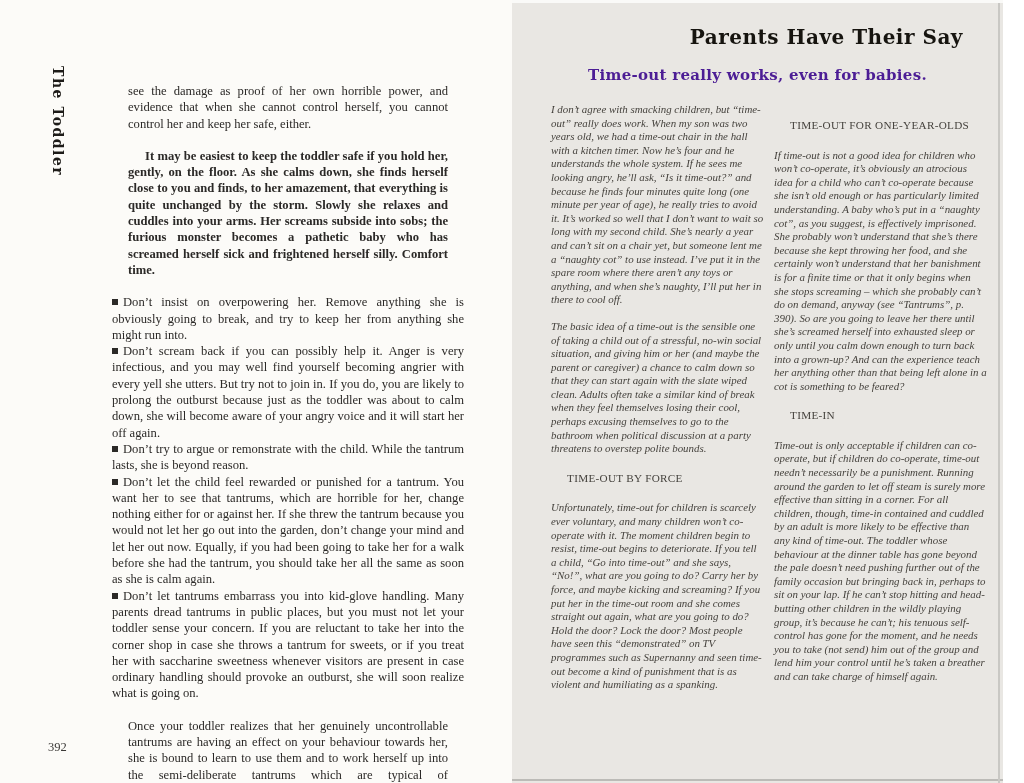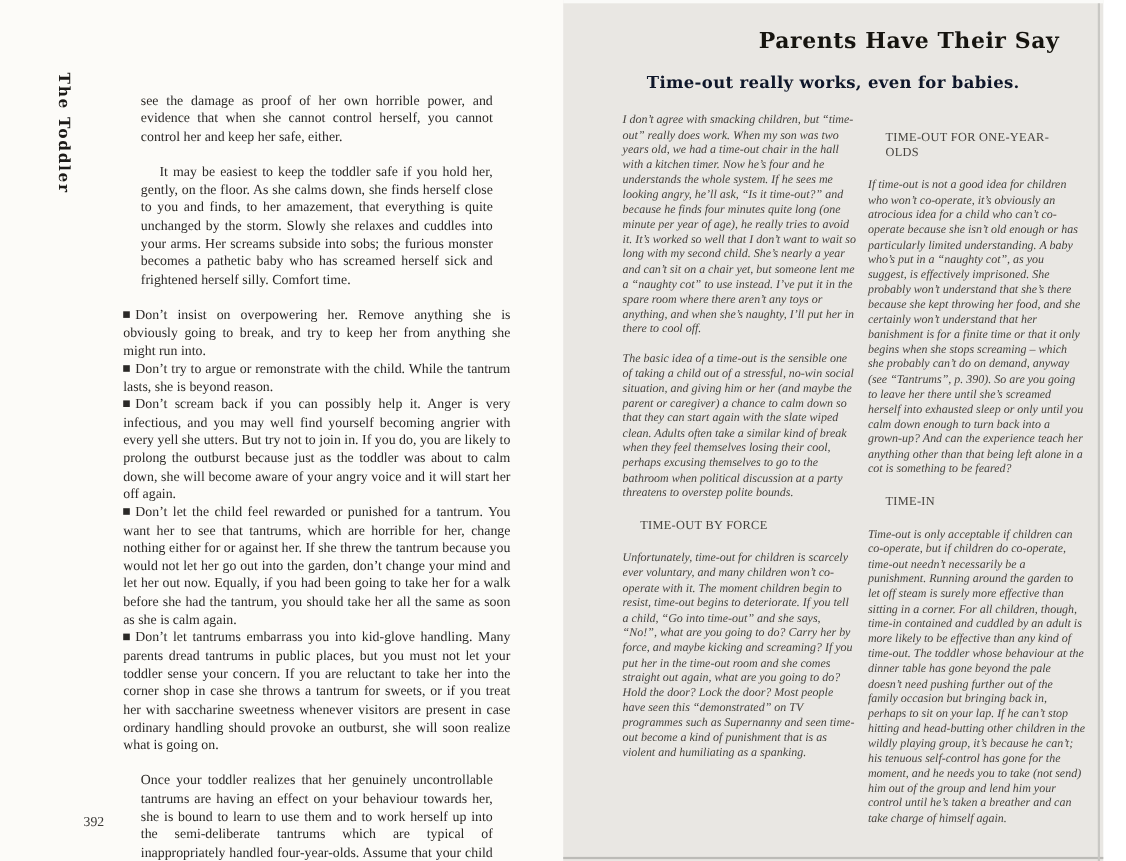--- a/index.html
+++ b/index.html
@@ -26,30 +26,30 @@
     color: #1d1b18;
   }
   .left-col {
     position: absolute; top: 67px; left: 112px;
     width: 352px;
     font-size: 12.6px; line-height: 16.3px;
     text-align: justify;
     color: #2b2927;
   }
   .para { margin: 16px; }
-  .para.indent { text-indent: 17px; }
+  .para.indent { text-indent: 17px; font-weight: bold; }
   .para.closing { margin-top: 16px; }
   .bullet { margin: 0; }
   .bullet .sq {
     display: inline-block; width: 6px; height: 6px;
     background: #2b2927; margin-right: 5px; vertical-align: 1px;
   }
   .folio {
     position: absolute; left: 48px; top: 740px;
-    font-size: 12.5px; color: #3a3836; margin-left: 28px;
+    font-size: 12.5px; color: #3a3836;
   }
 
   
   .right-page {
     position: relative;
     width: 491px; height: 783px;
     background: #e9e7e3;
     flex: none;
     border-top: 3px solid #fafaf8;
     box-sizing: border-box;
@@ -66,24 +66,24 @@
     position: absolute; top: 22px; right: 40px; margin: 0;
     font-family: "DejaVu Serif", serif;
     font-weight: 700; font-size: 20px; letter-spacing: 0.5px;
     color: #16140f;
   }
   .page-subtitle {
     position: absolute; top: 63px; left: 0; width: 100%; margin: 0;
     text-align: center;
     font-family: "DejaVu Serif", serif;
     font-weight: 700; font-size: 15px; letter-spacing: 0.3px;
-    color: #0f172a;
+    color: #4c1d95;
   }
   .cols {
-    position: absolute; top: 100px; left: 54px; right: 16px;
+    position: absolute; top: 100px; left: 39px; right: 16px;
     display: flex;
   }
   .col {
     font-size: 10.9px; line-height: 13.6px;
     color: #45423d; text-align: left;
   }
   .col1 { width: 213px; flex: none; margin-right: 10px; }
   .col2 { flex: 1; }
   .quote { font-style: italic; margin: 0 0 13px 0; }
   .body-par { margin: 0 0 13px 0; font-style: italic; }
@@ -101,24 +101,24 @@
     <div class="margin-tab">The Toddler</div>
 
     <div class="left-col">
       <p class="para">see the damage as proof of her own horrible power, and evidence that when she cannot control herself, you cannot control her and keep her safe, either.</p>
       <p class="para indent">It may be easiest to keep the toddler safe if you hold her, gently, on the floor. As she calms down, she finds herself close to you and finds, to her amazement, that everything is quite unchanged by the storm. Slowly she relaxes and cuddles into your arms. Her screams subside into sobs; the furious monster becomes a pathetic baby who has screamed herself sick and frightened herself silly. Comfort time.</p>
 
       <p class="bullet">
         <span class="sq"></span><span>Don’t insist on overpowering her. Remove anything she is obviously going to break, and try to keep her from anything she might run into.</span>
       </p>
       <p class="bullet">
-        <span class="sq"></span><span>Don’t try to argue or remonstrate with the child. While the tantrum lasts, she is beyond reason.</span>
+        <span class="sq"></span><span>Don’t scream back if you can possibly help it. Anger is very infectious, and you may well find yourself becoming angrier with every yell she utters. But try not to join in. If you do, you are likely to prolong the outburst because just as the toddler was about to calm down, she will become aware of your angry voice and it will start her off again.</span>
       </p>
       <p class="bullet">
-        <span class="sq"></span><span>Don’t scream back if you can possibly help it. Anger is very infectious, and you may well find yourself becoming angrier with every yell she utters. But try not to join in. If you do, you are likely to prolong the outburst because just as the toddler was about to calm down, she will become aware of your angry voice and it will start her off again.</span>
+        <span class="sq"></span><span>Don’t try to argue or remonstrate with the child. While the tantrum lasts, she is beyond reason.</span>
       </p>
       <p class="bullet">
         <span class="sq"></span><span>Don’t let the child feel rewarded or punished for a tantrum. You want her to see that tantrums, which are horrible for her, change nothing either for or against her. If she threw the tantrum because you would not let her go out into the garden, don’t change your mind and let her out now. Equally, if you had been going to take her for a walk before she had the tantrum, you should take her all the same as soon as she is calm again.</span>
       </p>
       <p class="bullet">
         <span class="sq"></span><span>Don’t let tantrums embarrass you into kid-glove handling. Many parents dread tantrums in public places, but you must not let your toddler sense your concern. If you are reluctant to take her into the corner shop in case she throws a tantrum for sweets, or if you treat her with saccharine sweetness whenever visitors are present in case ordinary handling should provoke an outburst, she will soon realize what is going on.</span>
       </p>
 
       <p class="para closing">Once your toddler realizes that her genuinely uncontrollable tantrums are having an effect on your behaviour towards her, she is bound to learn to use them and to work herself up into the semi-deliberate tantrums which are typical of inappropriately handled four-year-olds. Assume that your child will not have a tantrum; behave as if you had never heard of the things and then treat them, when they occur, as unpleasant but completely irrelevant interludes in the day’s ordinary events. It sounds easy, but it is not. A mother whose 20-month-old boy asked her to take the cover off</p>
     </div>

